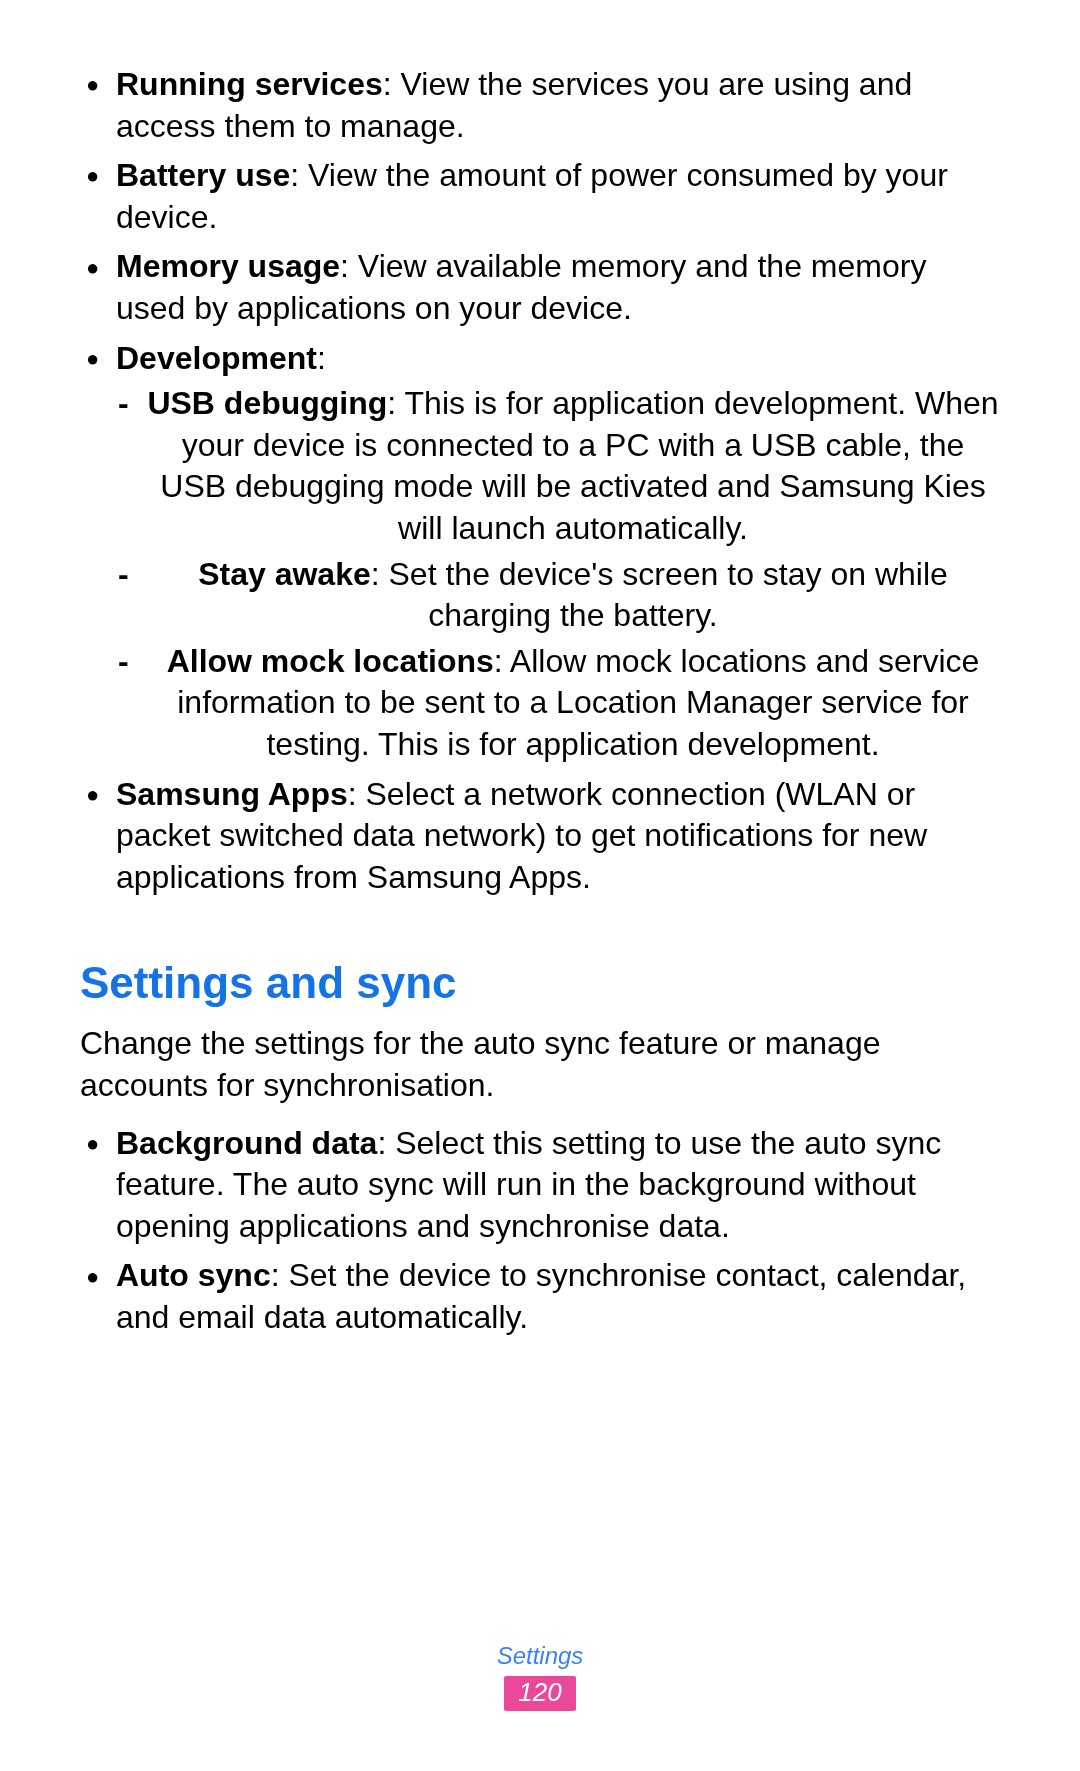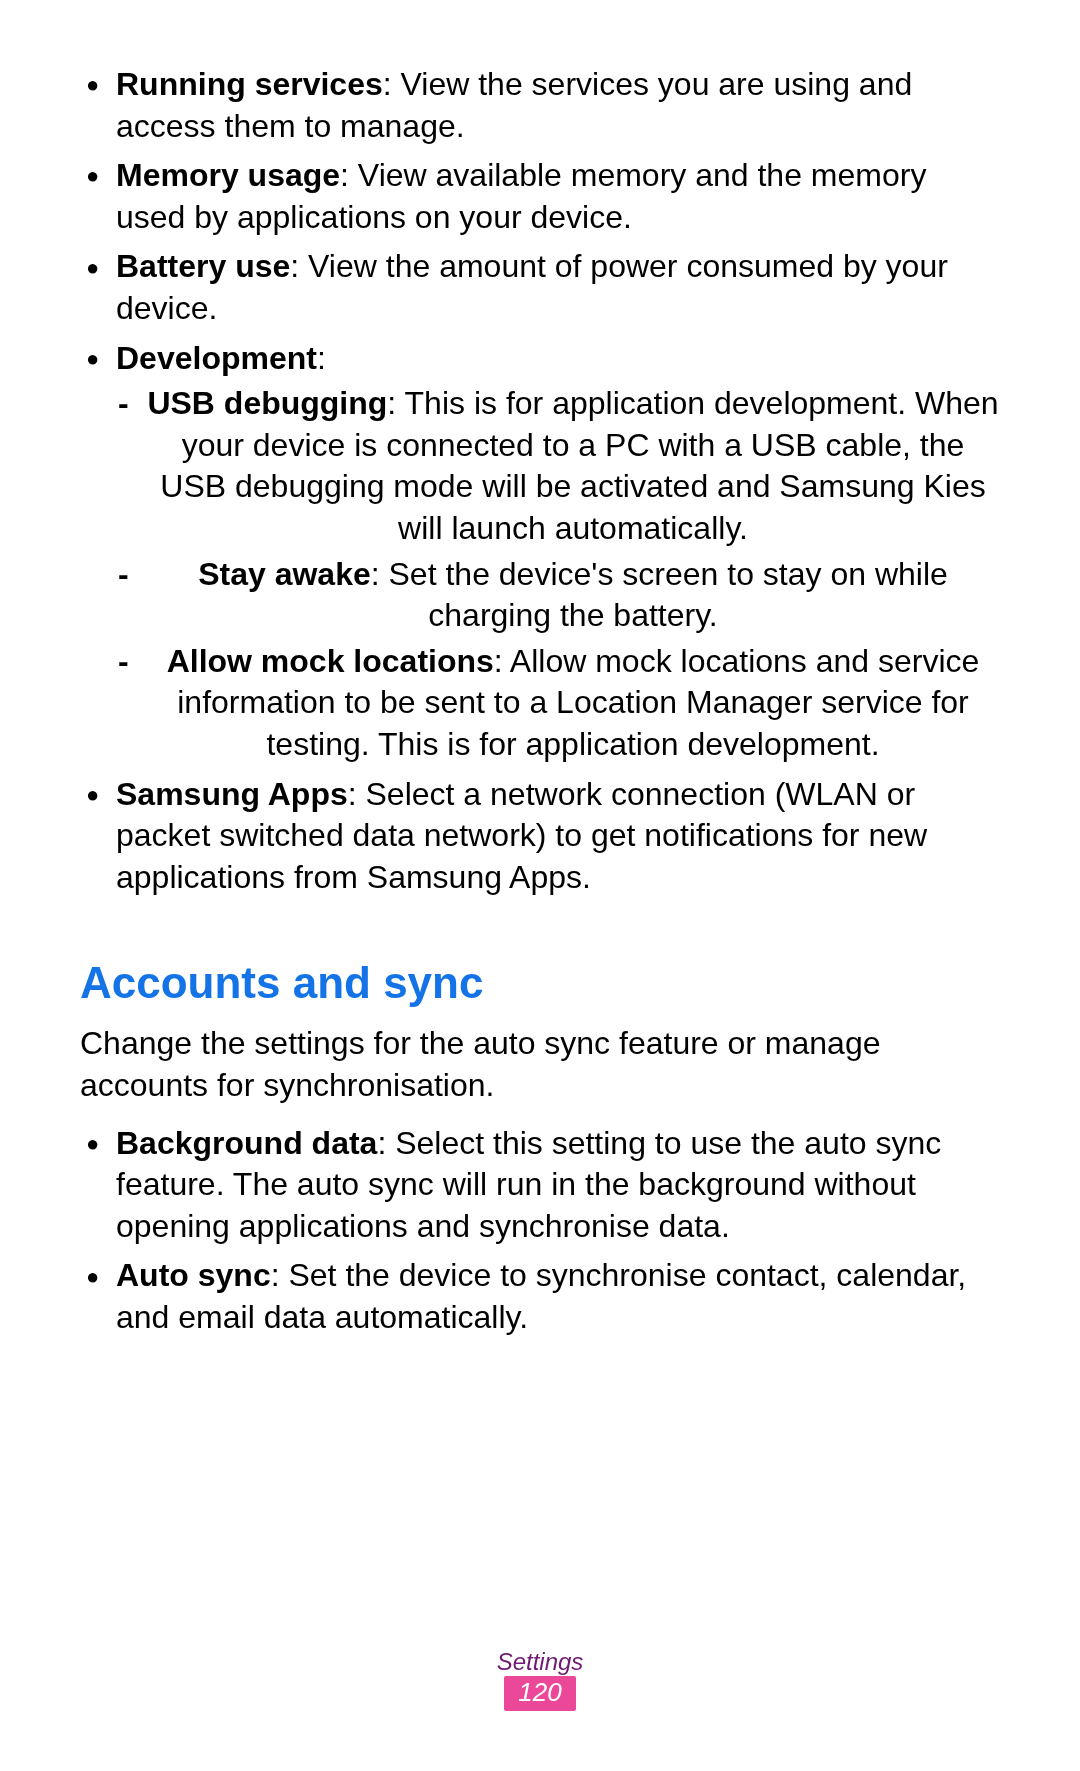--- a/index.html
+++ b/index.html
@@ -102,23 +102,23 @@
   .footer {
     position: absolute;
     bottom: 60px;
     left: 0;
     right: 0;
     text-align: center;
   }
   .footer-label {
     font-style: italic;
     font-size: 24px;
-    color: #701a75;
+    color: #3b82f6;
     display: block;
-    margin-bottom: 0;
+    margin-bottom: 6px;
   }
   .page-badge {
     display: inline-block;
     background: #ec4899;
     color: #fff;
     font-style: italic;
     font-size: 26px;
     padding: 2px 14px 4px 14px;
     border-radius: 2px;
     line-height: 1.1;
@@ -128,45 +128,45 @@
 <body>
 
 <div class="page">
   <div class="content">
 
     <ul class="top-list">
       <li>
         <span class="bold">Running services</span><span>: View the services you are using and access them to manage.</span>
       </li>
       <li>
-        <span class="bold">Memory usage</span><span>: View available memory and the memory used by applications on your device.</span>
+        <span class="bold">Battery use</span><span>: View the amount of power consumed by your device.</span>
       </li>
       <li>
-        <span class="bold">Battery use</span><span>: View the amount of power consumed by your device.</span>
+        <span class="bold">Memory usage</span><span>: View available memory and the memory used by applications on your device.</span>
       </li>
       <li>
         <span class="bold">Development</span><span>:</span>
         <ul class="sub-list">
           <li>
             <span class="bold">USB debugging</span><span>: This is for application development. When your device is connected to a PC with a USB cable, the USB debugging mode will be activated and Samsung Kies will launch automatically.</span>
           </li>
           <li>
             <span class="bold">Stay awake</span><span>: Set the device's screen to stay on while charging the battery.</span>
           </li>
           <li>
             <span class="bold">Allow mock locations</span><span>: Allow mock locations and service information to be sent to a Location Manager service for testing. This is for application development.</span>
           </li>
         </ul>
       </li>
       <li>
         <span class="bold">Samsung Apps</span><span>: Select a network connection (WLAN or packet switched data network) to get notifications for new applications from Samsung Apps.</span>
       </li>
     </ul>
 
-    <h2 class="section-heading">Accounts and sync</h2>
+    <h2 class="section-heading">Settings and sync</h2>
     <p class="section-intro">Change the settings for the auto sync feature or manage accounts for synchronisation.</p>
 
     <ul class="top-list">
       <li>
         <span class="bold">Background data</span><span>: Select this setting to use the auto sync feature. The auto sync will run in the background without opening applications and synchronise data.</span>
       </li>
       <li>
         <span class="bold">Auto sync</span><span>: Set the device to synchronise contact, calendar, and email data automatically.</span>
       </li>
     </ul>

